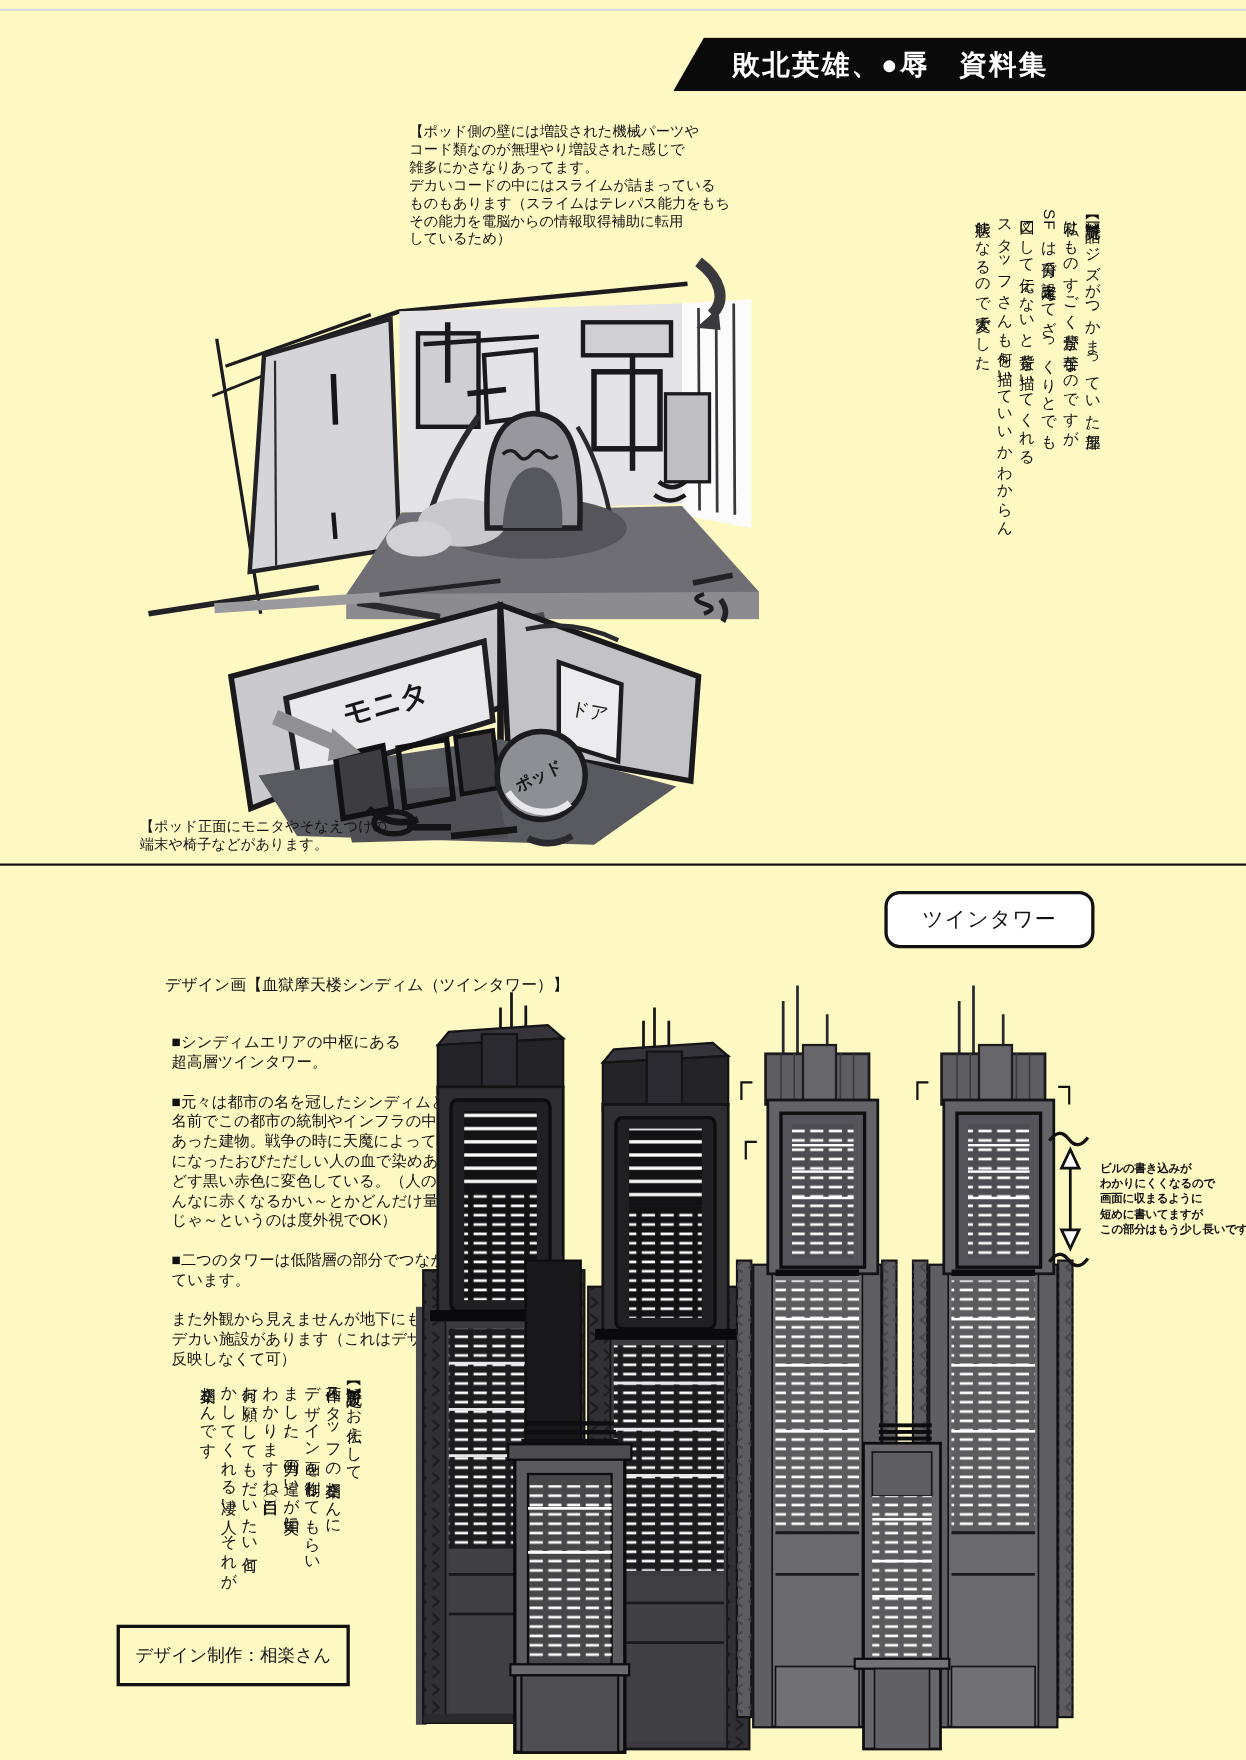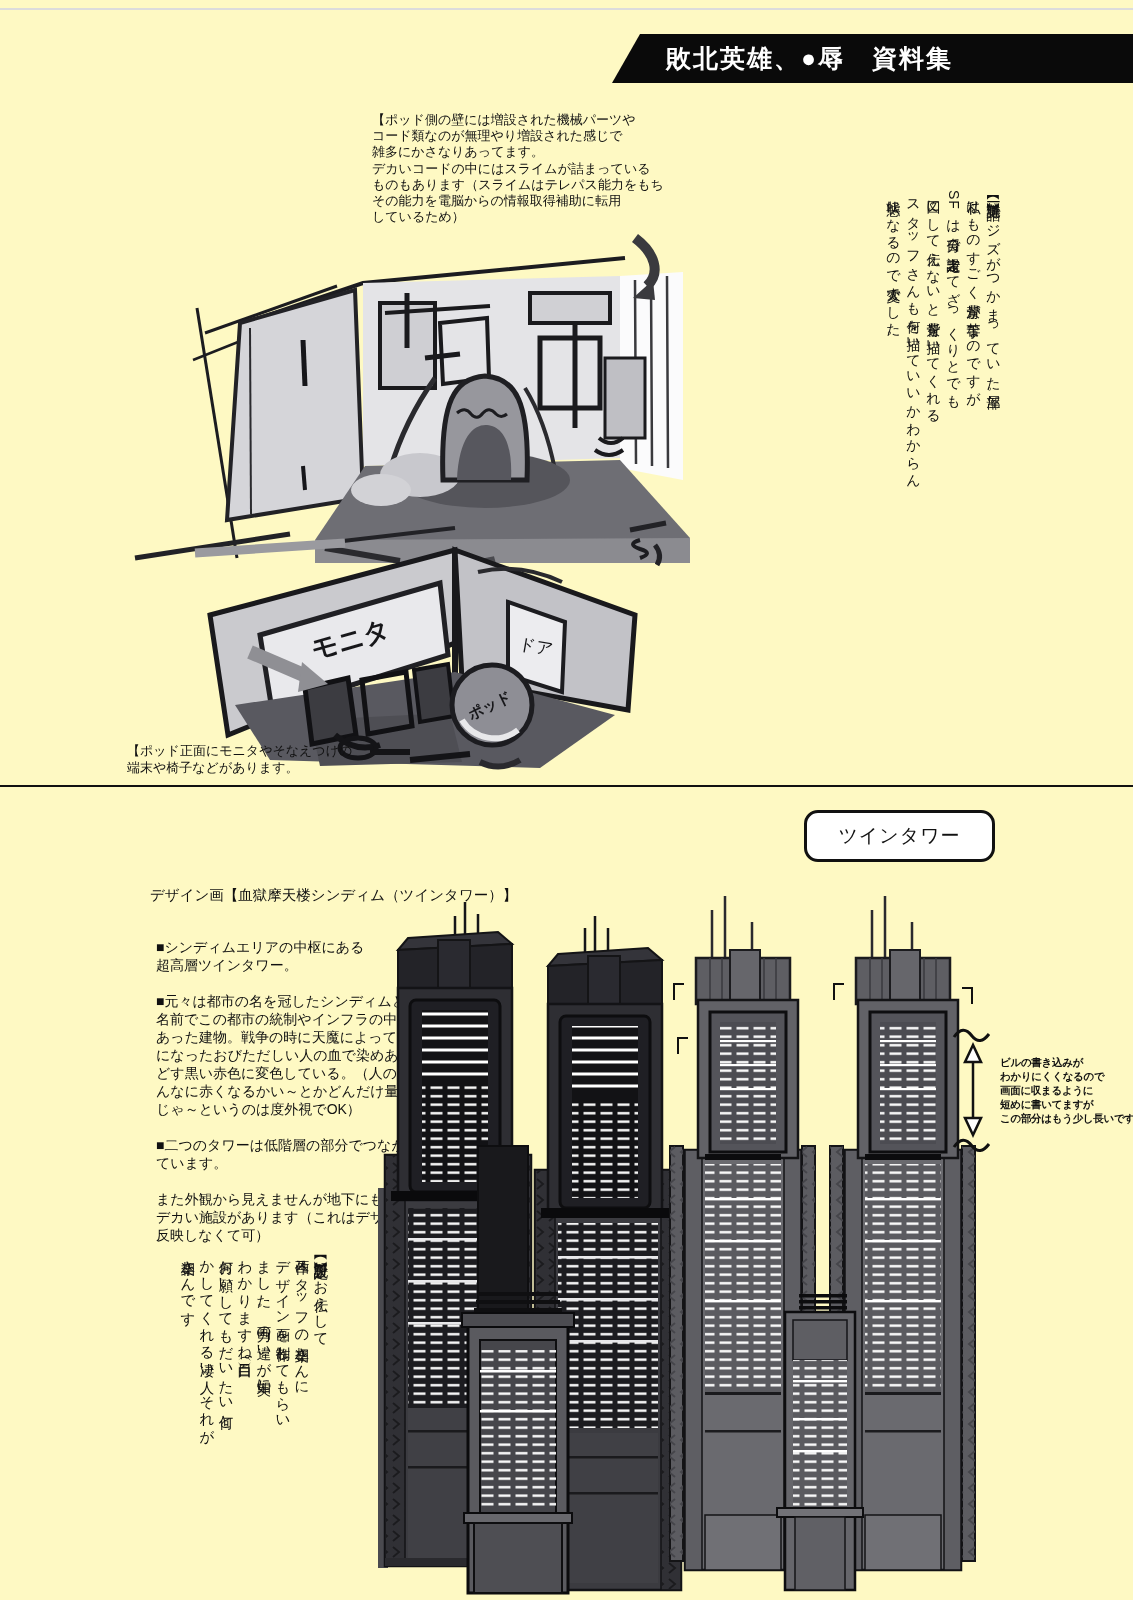--- a/index.html
+++ b/index.html
@@ -336,14 +336,17 @@
 
   <div class="abs pre vcom2">【解説】設定をお伝えして
 作画スタッフの相楽さんに
 デザイン画を制作してもらい
 ました。画力の違いが如実に
 わかりますね（白目）
 何お願いしてもだいたい何と
 かしてくれる凄い人、それが
 相楽さんです</div>
 
+  <div class="abs credit">
+    <span>デザイン制作：相楽さん</span>
+  </div>
 
 </div>
 
 </body></html>

